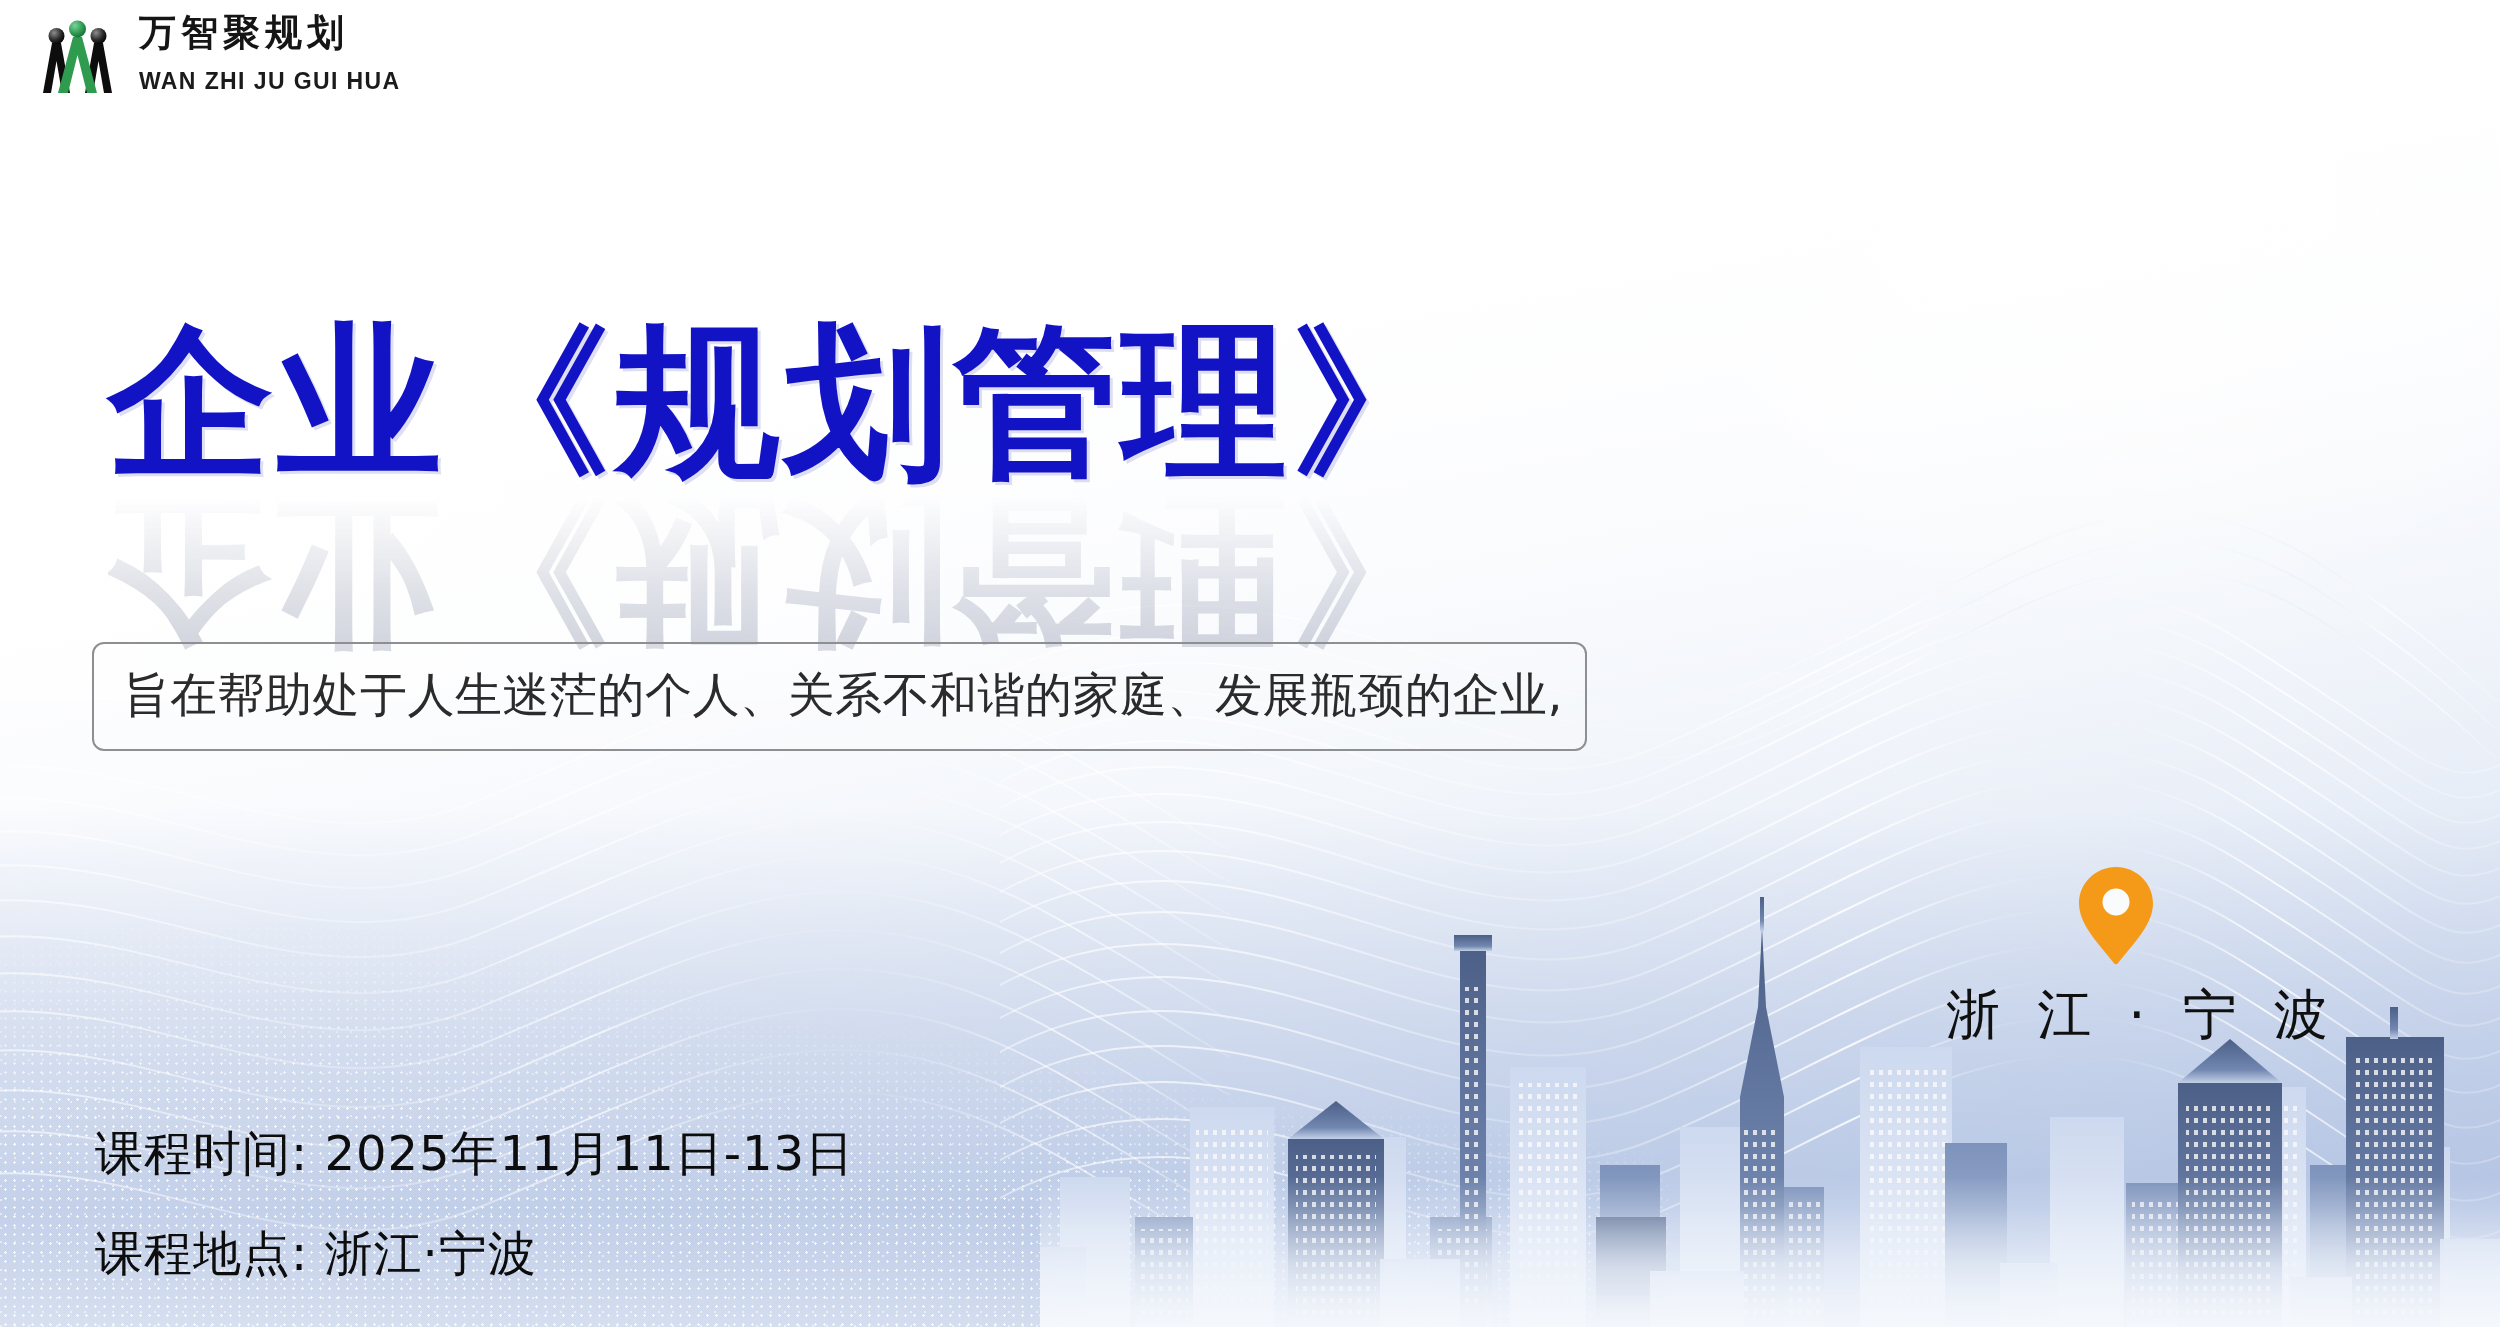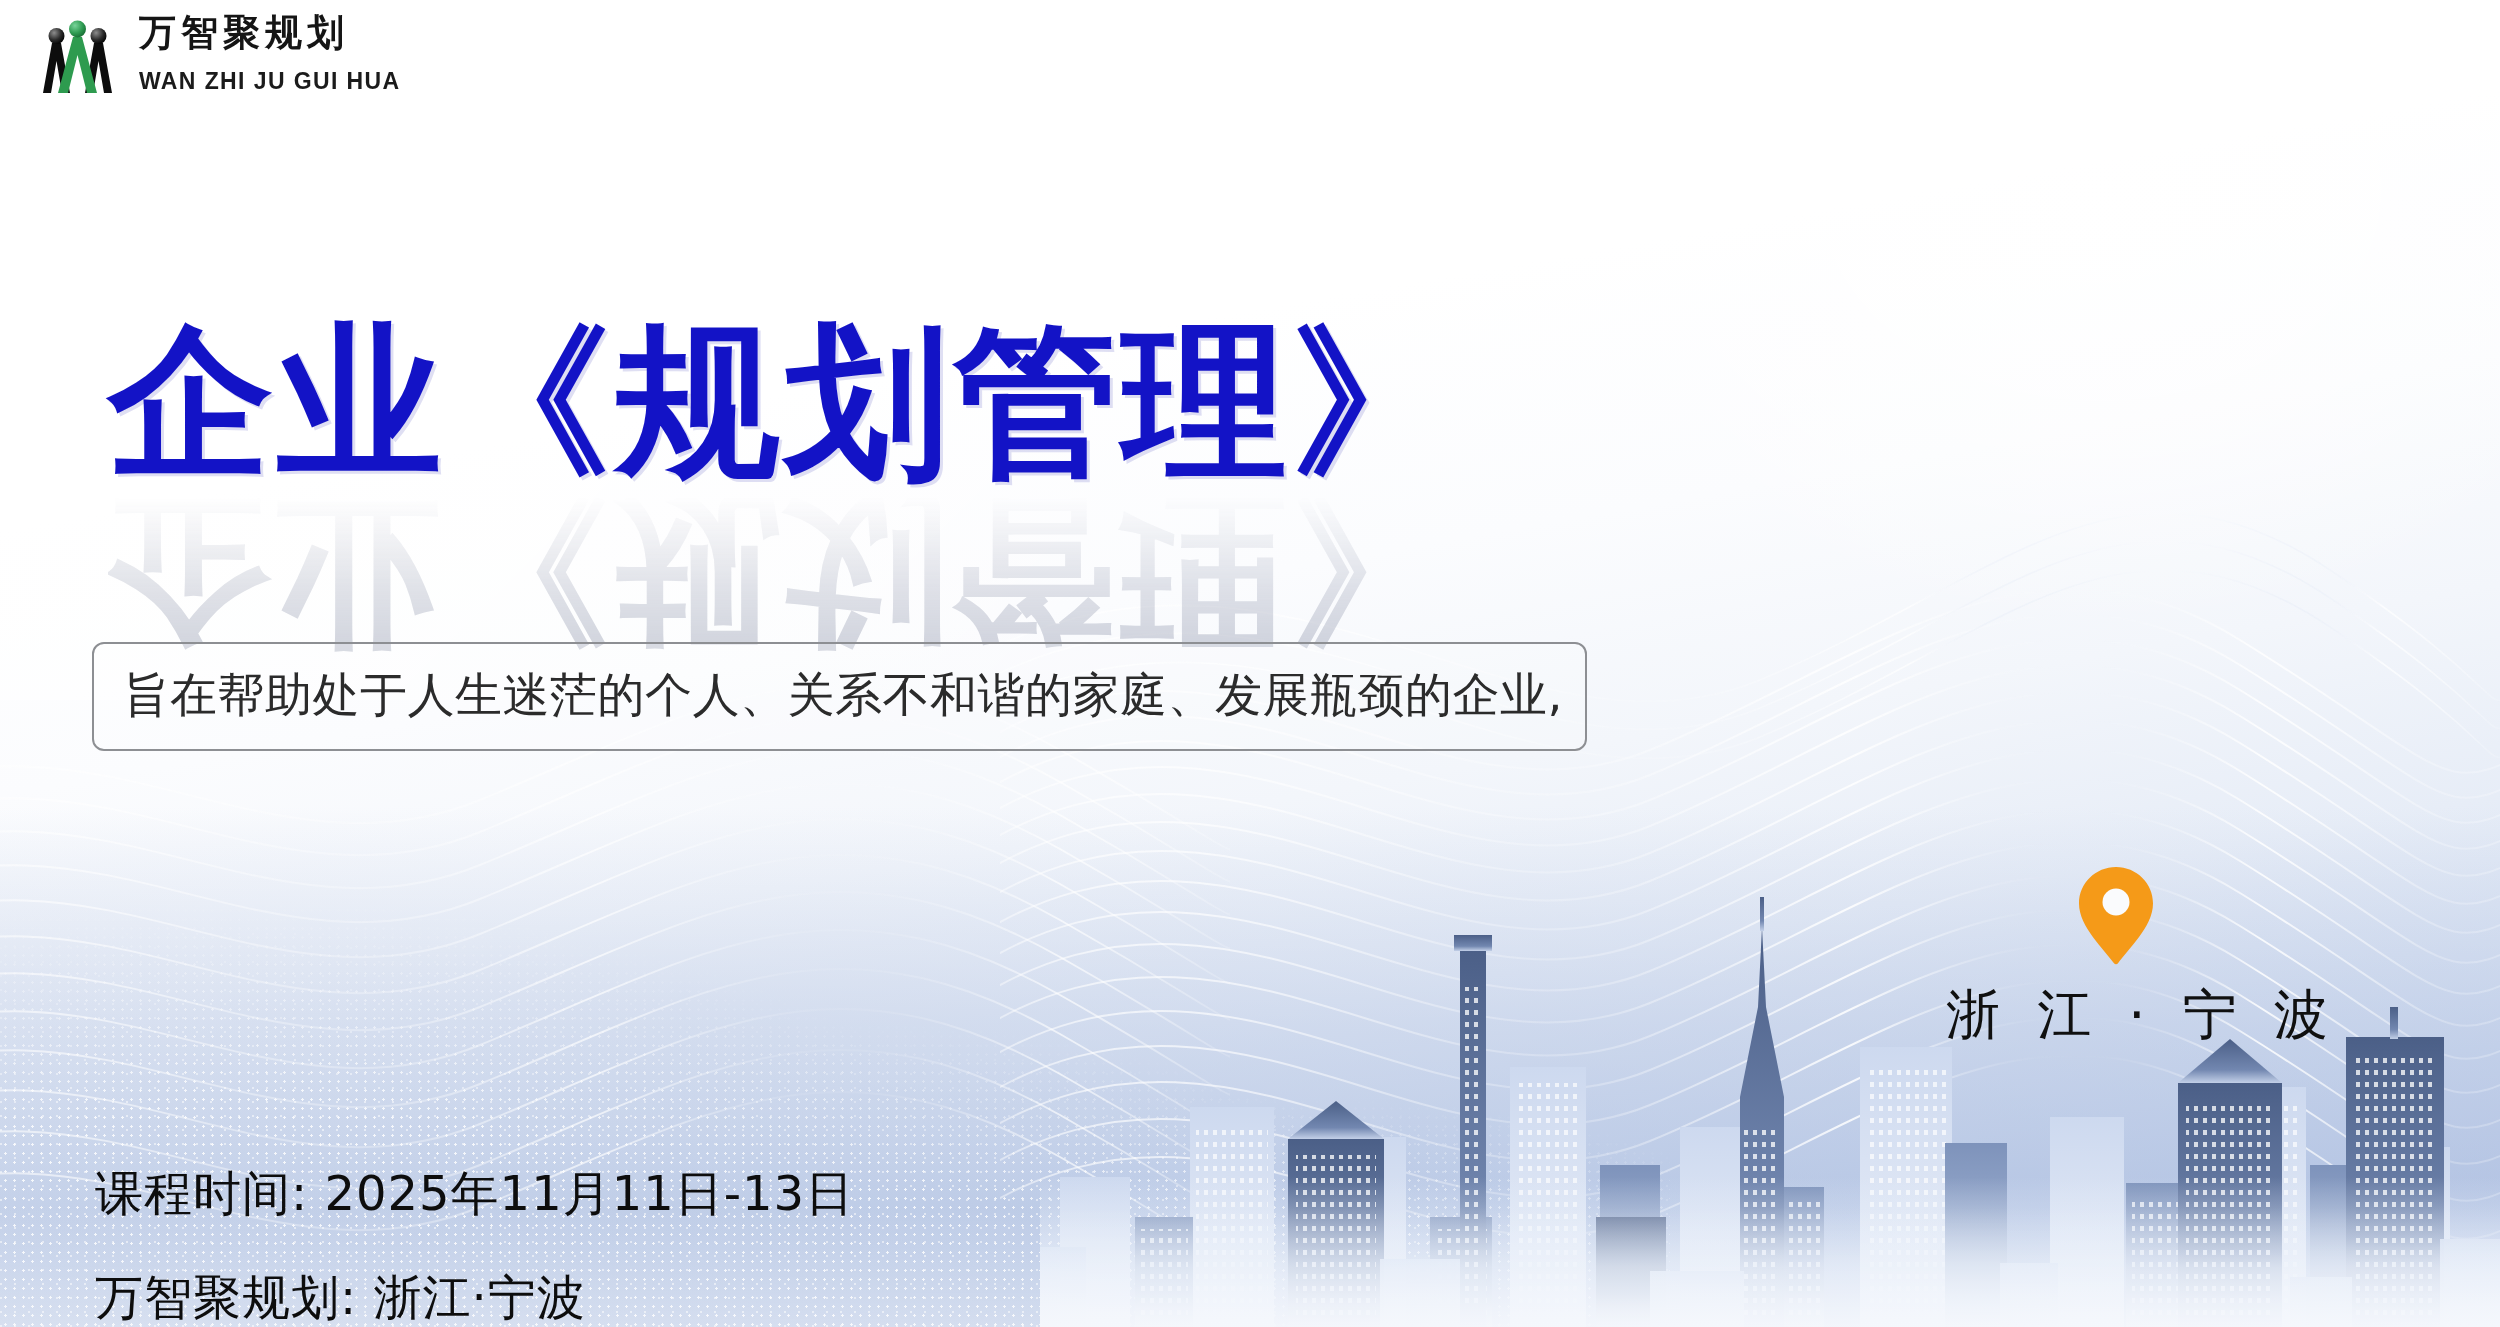--- a/index.html
+++ b/index.html
@@ -129,21 +129,21 @@
   .loc-text{
     margin-top:14px;
     font-family:"DejaVu Sans","Liberation Sans",sans-serif;
     font-size:54px;font-weight:500;color:#101010;letter-spacing:10px;white-space:nowrap;
   }
 
   
   .course-info{position:absolute;left:95px;top:1122px;}
   .course-row{
     font-family:"DejaVu Sans","Liberation Sans",sans-serif;
-    font-size:48px;color:#0d0d0d;letter-spacing:1px;white-space:nowrap;margin-bottom:36px;margin-top:40px;
+    font-size:48px;color:#0d0d0d;letter-spacing:1px;white-space:nowrap;margin-bottom:36px;
   }
   .course-row:last-child{margin-bottom:0;}
 </style>
 </head>
 <body>
 
 <div id="poster">
 
   <div class="bg-layer">
 
@@ -366,16 +366,16 @@
       <svg viewBox="0 0 78 100" aria-hidden="true">
         <path d="M39 2 C18.5 2 2 18.3 2 38.4 C2 62 28 85 37 98.2 C37.9 99.6 40.1 99.6 41 98.2 C50 85 76 62 76 38.4 C76 18.3 59.5 2 39 2 Z" fill="#F59A18"></path>
         <circle cx="39" cy="37" r="13.5" fill="#FAFBFD"></circle>
       </svg>
     </span>
     <div class="loc-text">浙 江 · 宁 波</div>
   </div>
 
   <div class="course-info">
     <div class="course-row">课程时间: 2025年11月11日-13日</div>
-    <div class="course-row">万智聚规划: 浙江·宁波</div>
+    <div class="course-row">课程地点: 浙江·宁波</div>
   </div>
 
 </div>
 
 </body></html>

